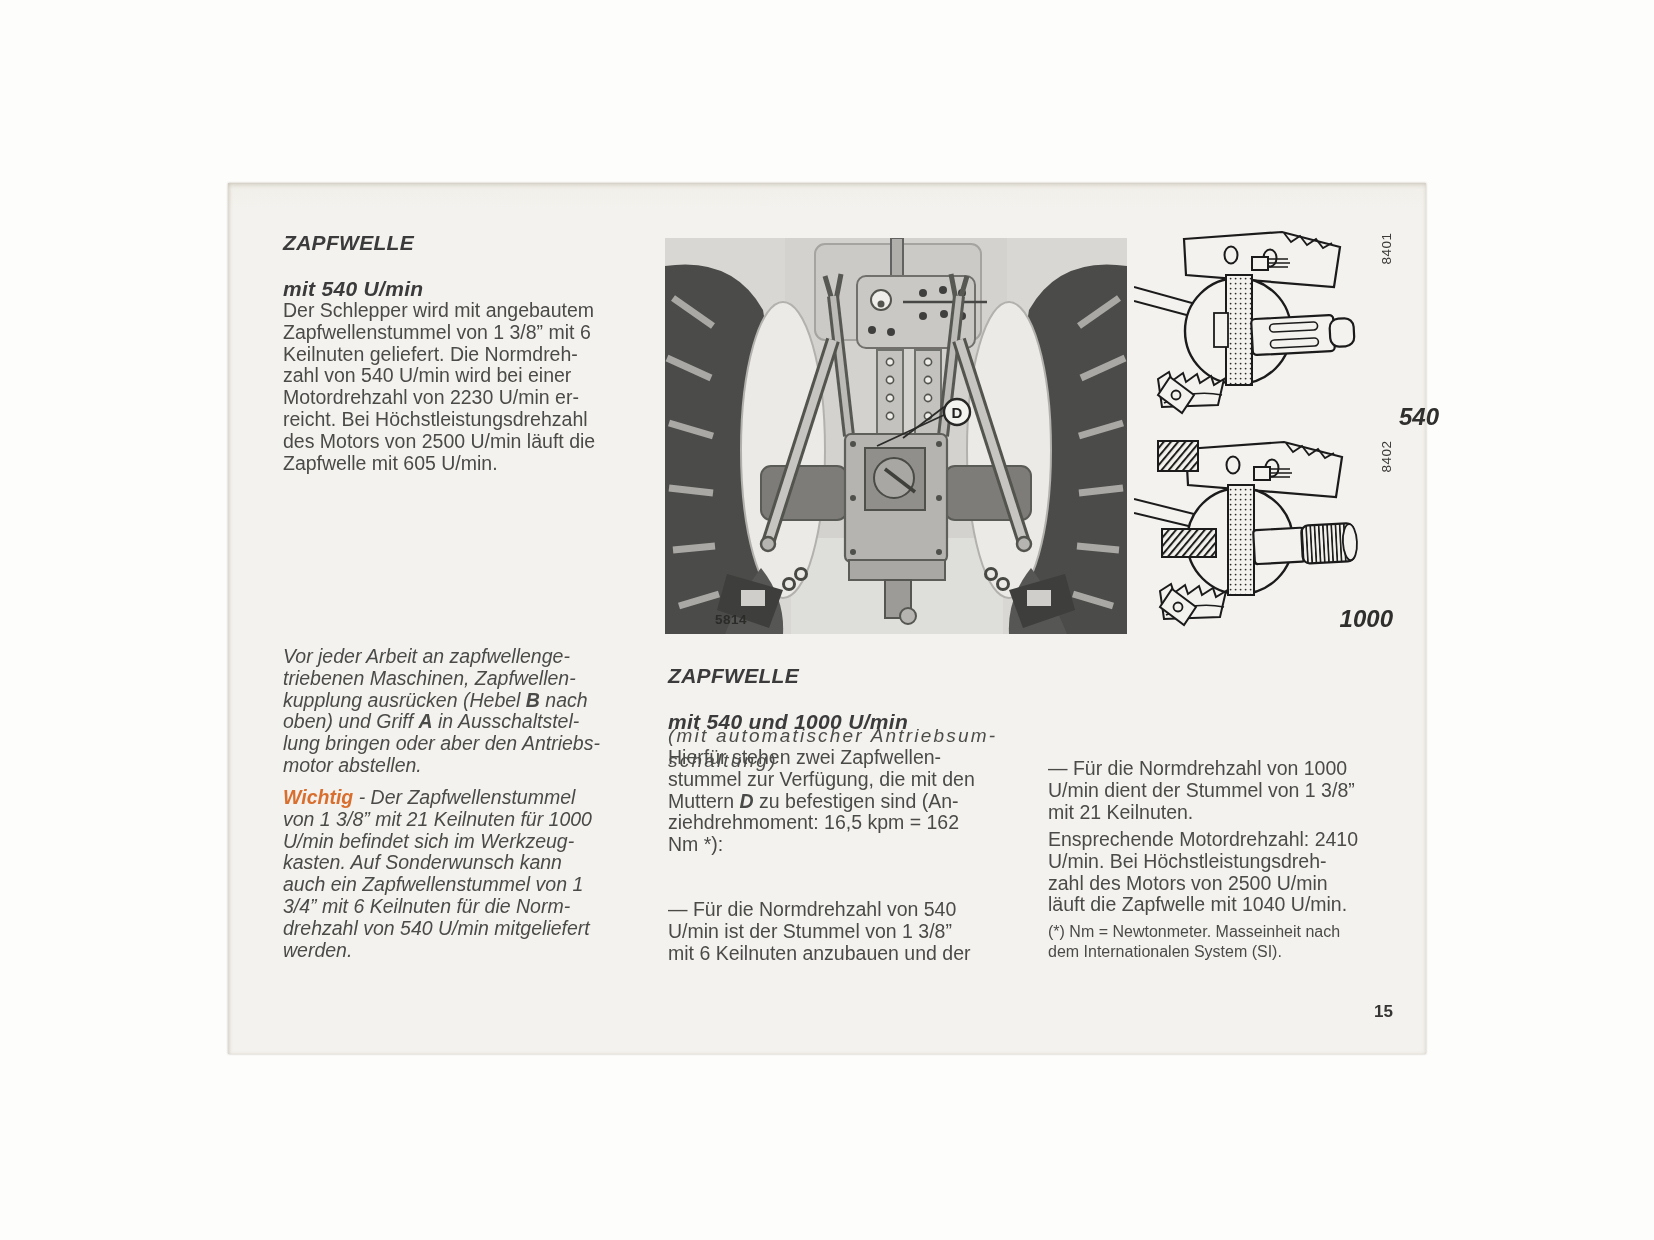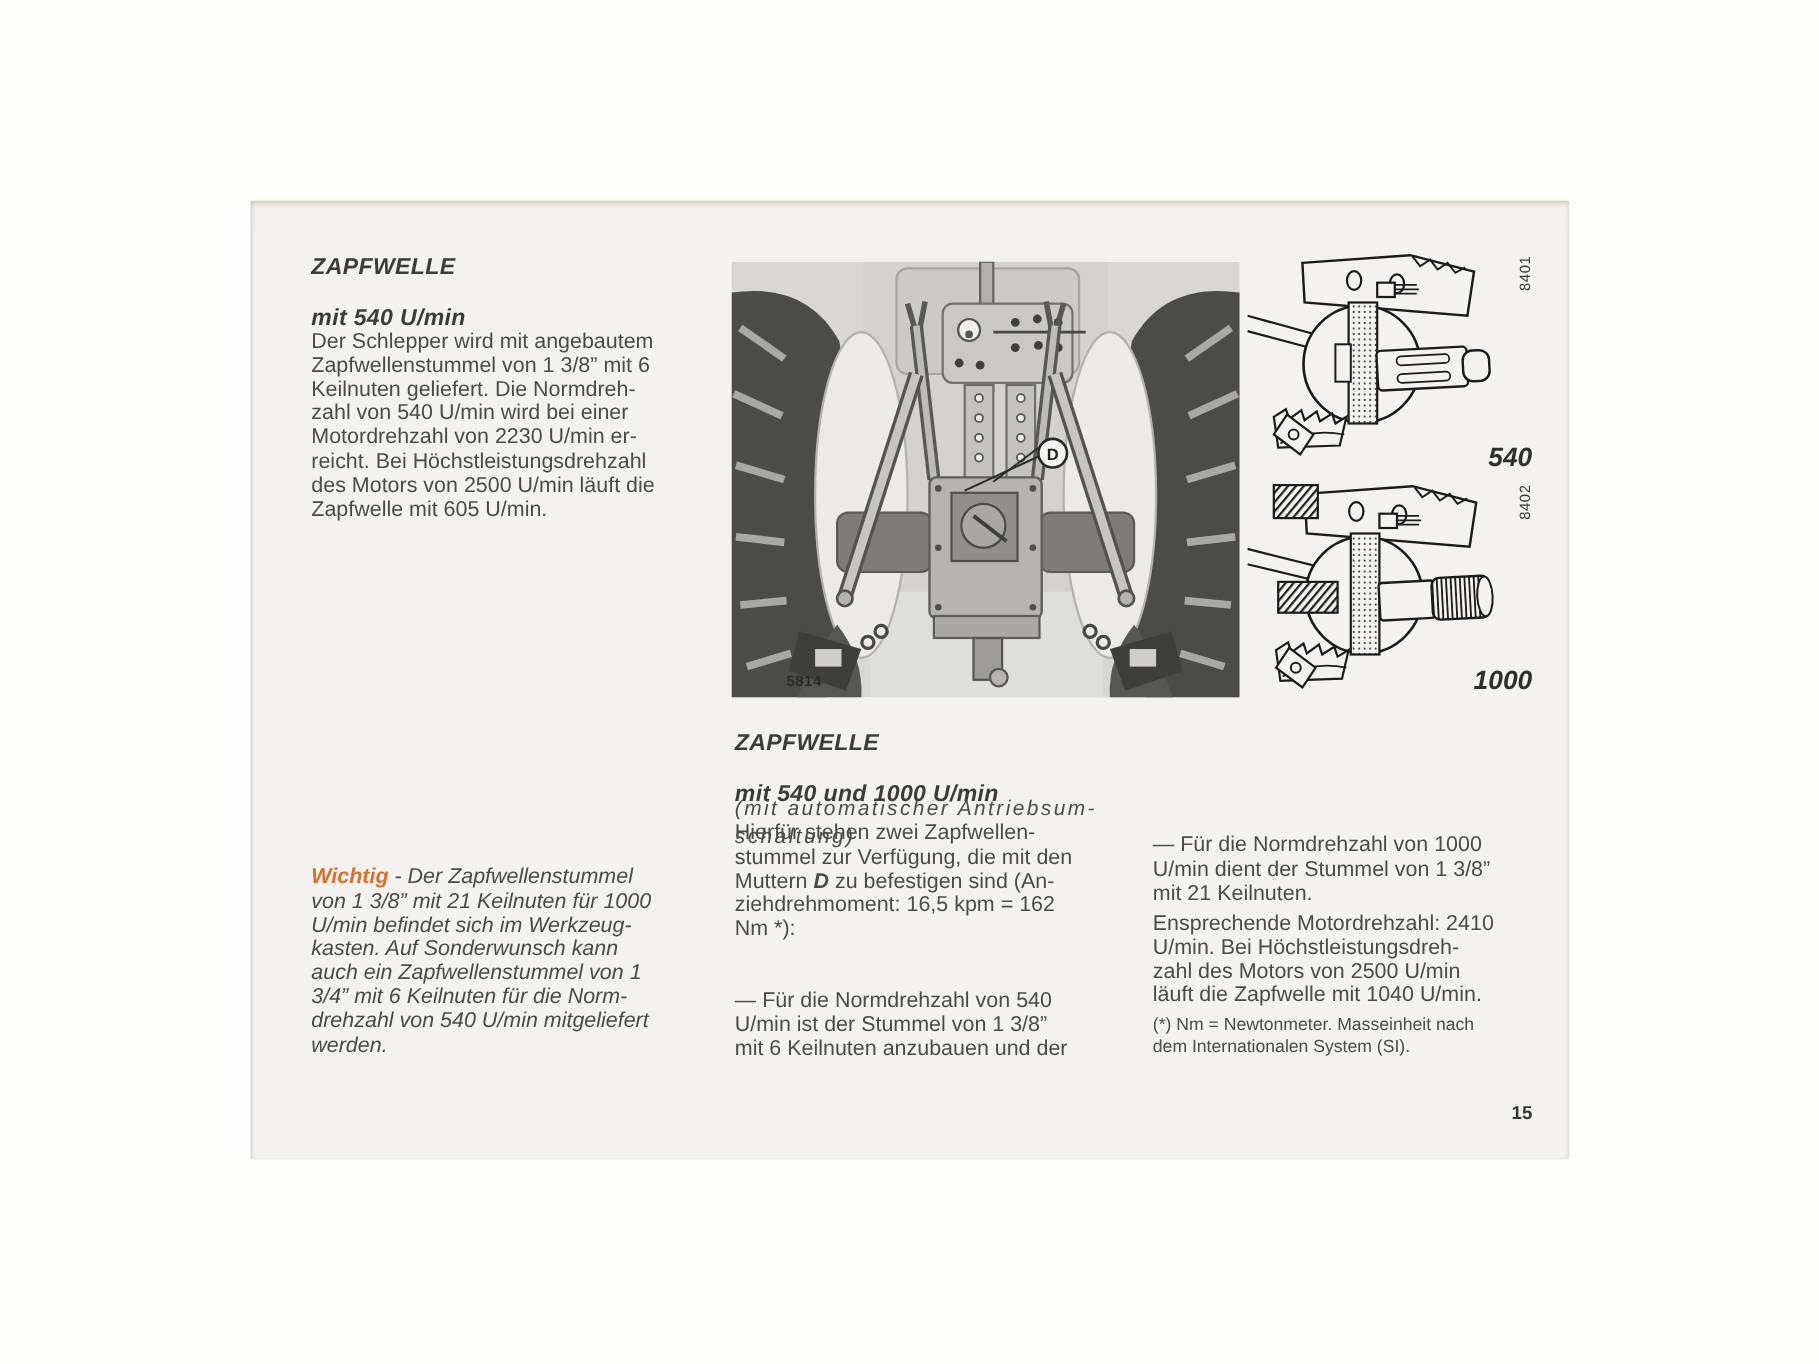--- a/index.html
+++ b/index.html
@@ -36,20 +36,26 @@
     <div class="blk body" style="left:55px;top:117px;width:352px;">Der Schlepper wird mit angebautem
 Zapfwellenstummel von 1 3/8” mit 6
 Keilnuten geliefert. Die Normdreh-
 zahl von 540 U/min wird bei einer
 Motordrehzahl von 2230 U/min er-
 reicht. Bei Höchstleistungsdrehzahl
 des Motors von 2500 U/min läuft die
 Zapfwelle mit 605 U/min.</div>
 
 
+    <div class="blk body it" style="left:55px;top:463px;width:352px;"><span>Vor jeder Arbeit an zapfwellenge-
+triebenen Maschinen, Zapfwellen-
+kupplung ausrücken (Hebel </span><b>B</b><span> nach
+oben) und Griff </span><b>A</b><span> in Ausschaltstel-
+lung bringen oder aber den Antriebs-
+motor abstellen.</span></div>
 
     <div class="blk body it" style="left:55px;top:604px;width:352px;"><span class="orange" style="color:#d96f2f">Wichtig</span><span> - Der Zapfwellenstummel
 von 1 3/8” mit 21 Keilnuten für 1000
 U/min befindet sich im Werkzeug-
 kasten. Auf Sonderwunsch kann
 auch ein Zapfwellenstummel von 1
 3/4” mit 6 Keilnuten für die Norm-
 drehzahl von 540 U/min mitgeliefert
 werden.</span></div>
 
@@ -241,21 +247,21 @@
         <rect x="136" y="112" width="48" height="8" rx="4" fill="#f4f2ee" stroke="#1b1b1b" stroke-width="1.6"></rect>
       </g>
       <path d="M24,152 l11,-7 3,9 11,-8 3,9 11,-8 3,9 11,-7 3,9 10,-6 -6,26 -56,2 z" fill="#f4f2ee" stroke="#1b1b1b" stroke-width="2"></path>
       <path d="M30,176 q28,-14 58,-8" fill="none" stroke="#1b1b1b" stroke-width="1.6"></path>
       <polygon points="36,150 60,168 48,186 24,168" fill="#f4f2ee" stroke="#1b1b1b" stroke-width="2"></polygon>
       <circle cx="42" cy="168" r="4.5" fill="#f4f2ee" stroke="#1b1b1b" stroke-width="1.8"></circle>
     </svg>
 
     <div class="blk figcode" style="left:1128px;top:58px;">8401</div>
 
-    <div class="blk figlabel" style="left:1063px;top:220px;width:102px;">540</div>
+    <div class="blk figlabel" style="left:1109px;top:220px;width:102px;">540</div>
 
     <svg class="figsvg" style="left:906px;top:250px;" width="232" height="200" viewBox="0 0 232 200">
       <polygon points="52,16 150,9 208,24 202,64 54,52" fill="#f4f2ee" stroke="#1b1b1b" stroke-width="2.2"></polygon>
       <ellipse cx="99" cy="32" rx="6.5" ry="8.5" fill="#f4f2ee" stroke="#1b1b1b" stroke-width="2"></ellipse>
       <ellipse cx="138" cy="35" rx="6.5" ry="8.5" fill="#f4f2ee" stroke="#1b1b1b" stroke-width="2"></ellipse>
       <path d="M152,10 l7,9 9,-6 7,9 9,-6 7,9 9,-5" fill="none" stroke="#1b1b1b" stroke-width="1.8"></path>
       <rect x="24" y="8" width="40" height="30" fill="url(#diag)" stroke="#1b1b1b" stroke-width="2"></rect>
       <line x1="0" y1="66" x2="96" y2="90" stroke="#1b1b1b" stroke-width="2"></line>
       <line x1="0" y1="80" x2="92" y2="102" stroke="#1b1b1b" stroke-width="2"></line>
       <circle cx="106" cy="108" r="53" fill="#f4f2ee" stroke="#1b1b1b" stroke-width="2.4"></circle>

